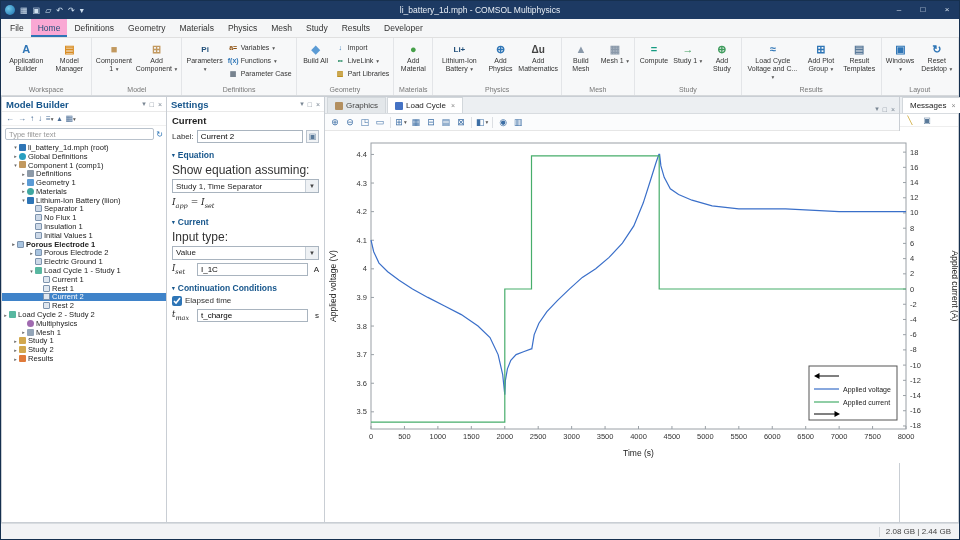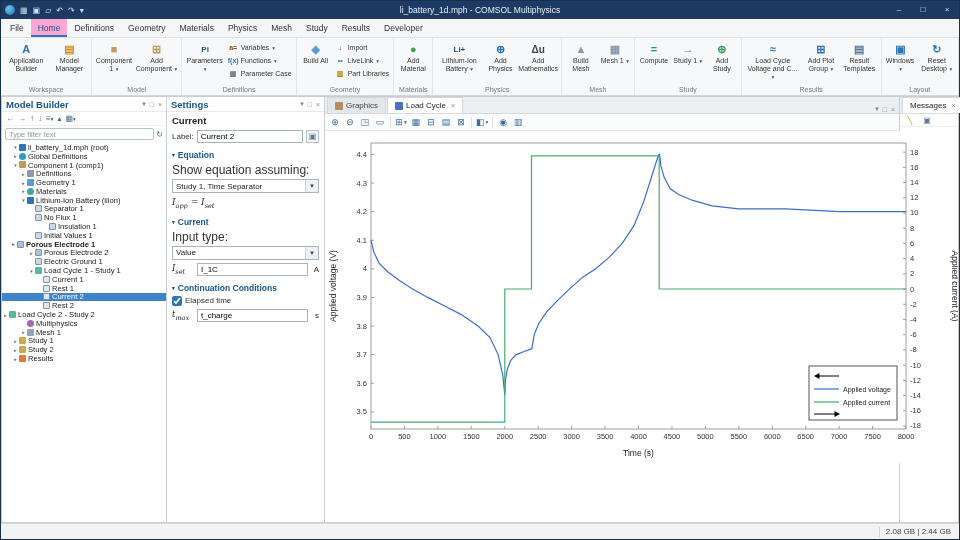--- a/index.html
+++ b/index.html
@@ -370,21 +370,21 @@
           <div class="tree-row" style="padding-left: 26px;">
             <span class="arrow"></span>
             <span class="ticon bord" style="background: rgb(205, 217, 232);"></span>
             <span class="tlabel">Separator 1</span>
           </div>
           <div class="tree-row" style="padding-left: 26px;">
             <span class="arrow"></span>
             <span class="ticon bord" style="background: rgb(205, 217, 232);"></span>
             <span class="tlabel">No Flux 1</span>
           </div>
-          <div class="tree-row" style="padding-left: 40px;">
+          <div class="tree-row" style="padding-left: 26px;">
             <span class="arrow"></span>
             <span class="ticon bord" style="background: rgb(205, 217, 232);"></span>
             <span class="tlabel">Insulation 1</span>
           </div>
           <div class="tree-row" style="padding-left: 26px;">
             <span class="arrow"></span>
             <span class="ticon bord" style="background: rgb(205, 217, 232);"></span>
             <span class="tlabel">Initial Values 1</span>
           </div>
           <div class="tree-row" style="padding-left: 8px; font-weight: bold;">

